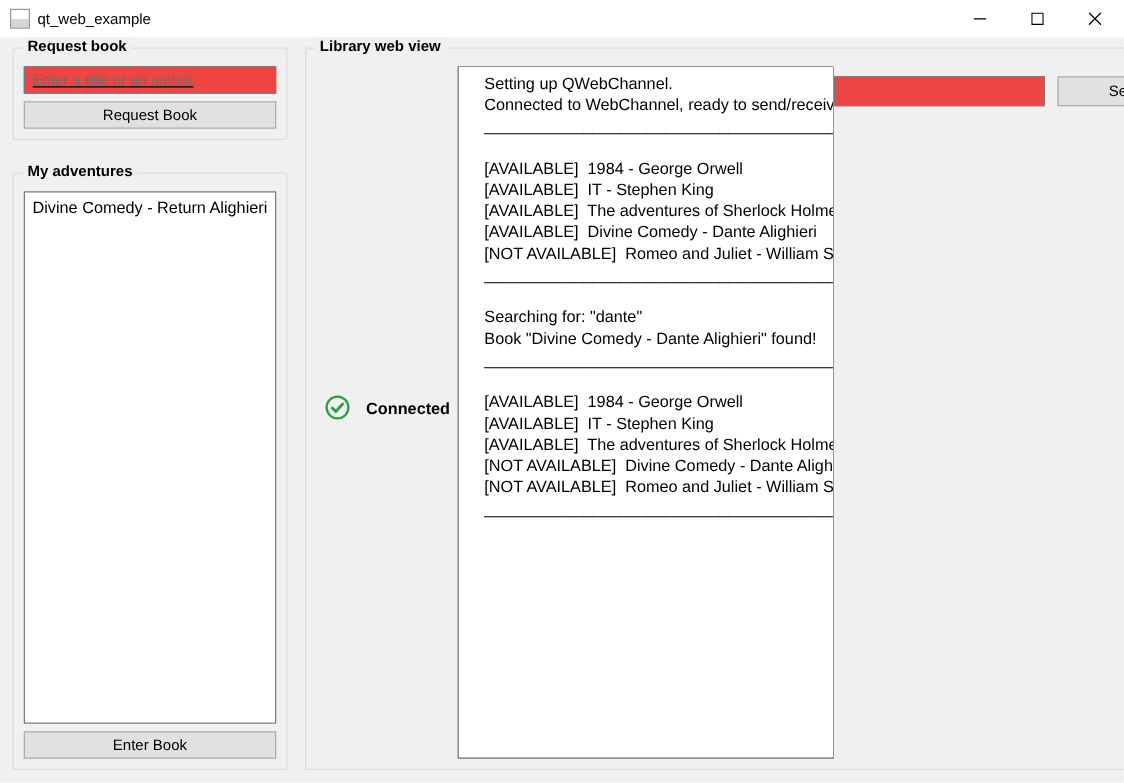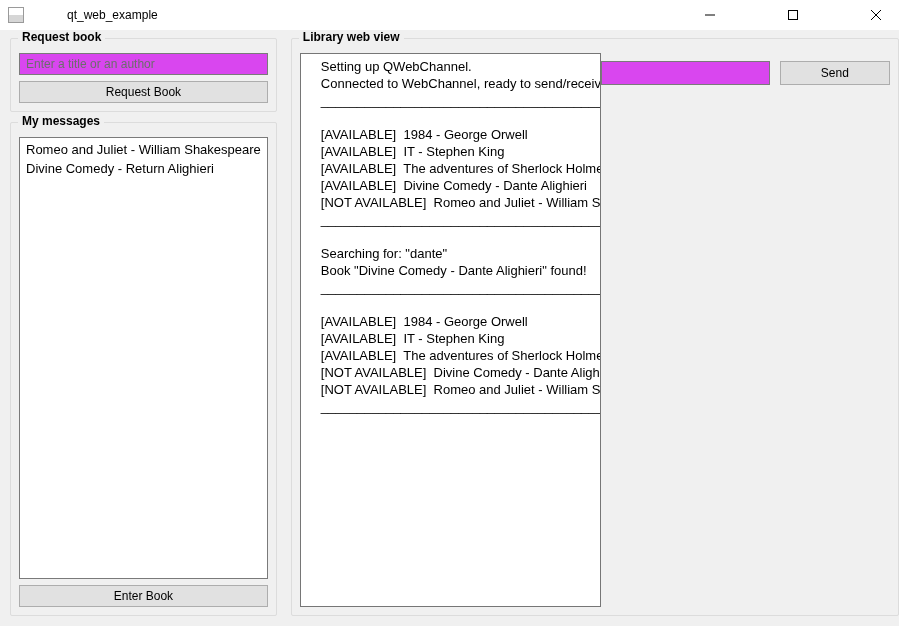--- a/index.html
+++ b/index.html
@@ -12,21 +12,20 @@
     color: #000;
     overflow: hidden;
   }
   .titlebar {
     height: 30px;
     display: flex;
     align-items: center;
     background: #ffffff;
     border-bottom: 1px solid #ffffff;
     padding-left: 8px;
-    gap: 37px;
   }
   .titlebar .app-icon {
     width: 16px; height: 16px;
     margin-right: 6px;
     border: 1px solid #9a9a9a;
     background:
       linear-gradient(to bottom, #fff 0 50%, #d6d6d6 50% 100%);
   }
   .titlebar .title {
     font-size: 12px;
@@ -45,21 +44,21 @@
     top: 30px; left: 0; right: 0; bottom: 0;
     background: #f0f0f0;
     padding: 8px 10px 10px 10px;
     display: flex;
     gap: 14px;
   }
   .left-col {
     width: 345px;
     display: flex;
     flex-direction: column;
-    gap: 10px;
+    gap: 26px;
   }
   .right-col {
     flex: 1;
     display: flex;
     flex-direction: column;
   }
   .groupbox {
     border: 1px solid #dcdcdc;
     border-radius: 2px;
     position: relative;
@@ -72,24 +71,25 @@
     left: 7px;
     background: #f0f0f0;
     padding: 0 4px;
     font-weight: 600;
     font-size: 12px;
   }
   .text-input {
     width: 100%;
     height: 22px;
     border: 1px solid #7a7a7a;
-    background: #d946ef;
+    background: #ef4444;
     padding: 2px 6px;
     font: inherit;
     outline: none;
+    text-decoration: underline;
   }
   .text-input::placeholder { color: #6d6d6d; }
   .qt-btn {
     width: 100%;
     height: 22px;
     background: #e1e1e1;
     border: 1px solid #adadad;
     font: inherit;
     color: #000;
     cursor: default;
@@ -188,36 +188,42 @@
 
   <div class="left-col">
 
     <div class="groupbox" id="group-request">
       <div class="legend">Request book</div>
       <input class="text-input" type="text" placeholder="Enter a title or an author" style="">
       <button class="qt-btn">Request Book</button>
     </div>
 
     <div class="groupbox" id="group-bookshelf">
-      <div class="legend">My messages</div>
+      <div class="legend">My adventures</div>
       <div class="list-wrap">
         <div class="listbox" id="bookshelf-list">
-            <div class="row">Romeo and Juliet - William Shakespeare</div>
             <div class="row">Divine Comedy - Return Alighieri</div>
           </div>
         <button class="qt-btn">Enter Book</button>
       </div>
     </div>
 
   </div>
 
   <div class="right-col">
     <div class="groupbox" id="group-library">
       <div class="legend">Library web view</div>
 
+      <div class="status-row">
+        <svg class="check-icon" width="22" height="22" viewBox="0 0 24 24">
+          <circle cx="12" cy="12" r="9.5"></circle>
+          <path d="M7.5 12.5 L10.5 15.5 L16.5 9"></path>
+        </svg>
+        <div class="status-text">Connected</div>
+      </div>
 
       <div class="console">Setting up QWebChannel.
 Connected to WebChannel, ready to send/receive messages!
 __________________________________________________
 
 [AVAILABLE]  1984 - George Orwell
 [AVAILABLE]  IT - Stephen King
 [AVAILABLE]  The adventures of Sherlock Holmes - Arthur Conan Doyle
 [AVAILABLE]  Divine Comedy - Dante Alighieri
 [NOT AVAILABLE]  Romeo and Juliet - William Shakespeare

